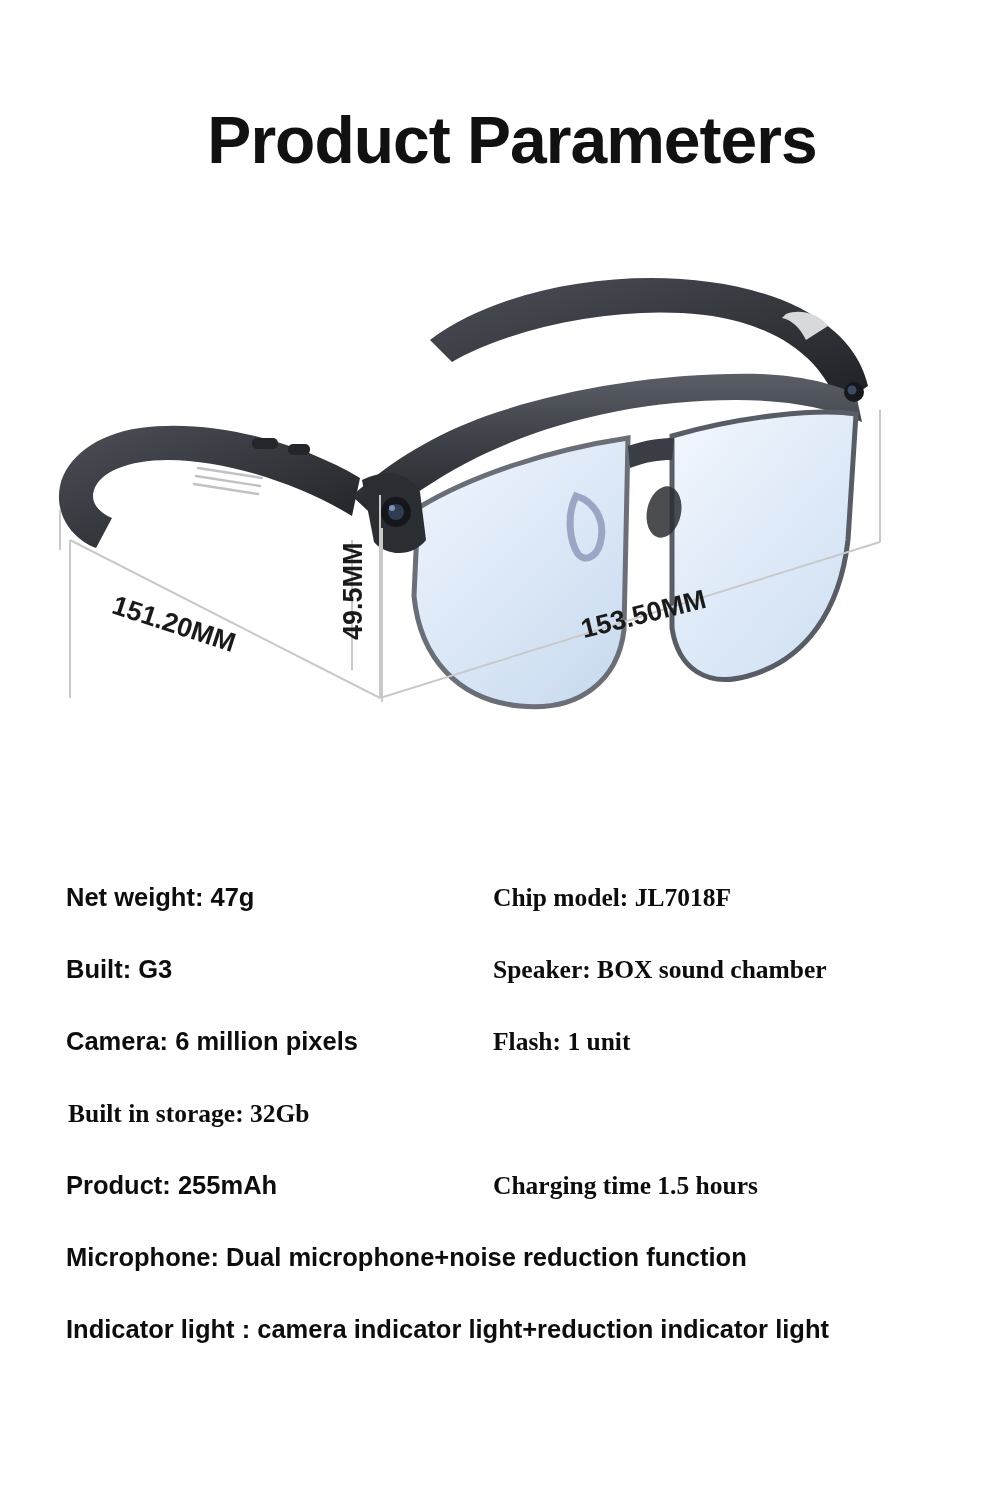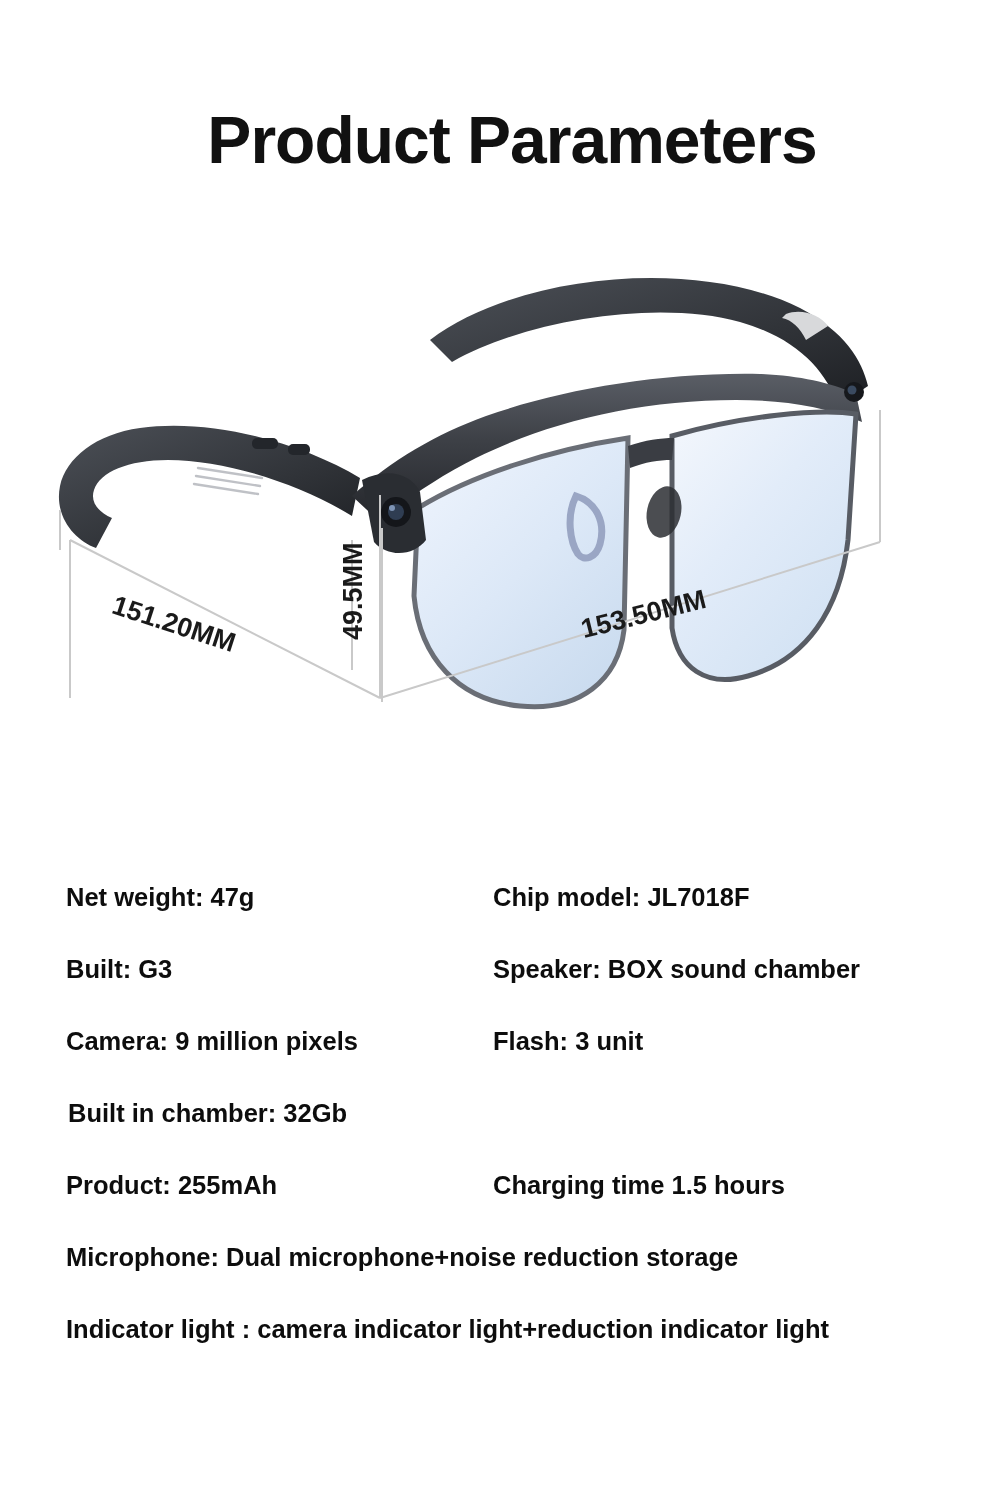--- a/index.html
+++ b/index.html
@@ -80,21 +80,21 @@
     height: 72px;
   }
   .spec-cell {
     font-size: 25.5px;
     font-weight: 600;
     color: #0d0d0d;
     white-space: nowrap;
     margin-top: 27px;
   }
   .spec-cell.left  { width: 425px; text-align: left; padding-left: 8px; }
-  .spec-cell.right { flex: 1; text-align: left; padding-left: 10px; }
+  .spec-cell.right { flex: 1; text-align: left; padding-left: 10px; font-family: Liberation Serif, serif; }
   .spec-row.full .spec-cell { width: 100%; text-align: left; padding-left: 8px; }
 </style>
 </head>
 <body>
 
 <h1 class="page-title">Product Parameters</h1>
 
 <div class="product-figure">
   <svg width="1000" height="560" viewBox="0 0 1000 560" aria-hidden="true">
     <defs>
@@ -182,34 +182,34 @@
     <div class="spec-cell right">Chip model: JL7018F</div>
   </div>
 
 
   <div class="spec-row">
     <div class="spec-cell left">Built: G3</div>
     <div class="spec-cell right">Speaker: BOX sound chamber</div>
   </div>
 
   <div class="spec-row">
-    <div class="spec-cell left">Camera: 9 million pixels</div>
-    <div class="spec-cell right"> Flash: 3 unit</div>
-  </div>
-
-  <div class="spec-row">
-    <div class="spec-cell right">Built in chamber: 32Gb</div>
+    <div class="spec-cell left">Camera: 6 million pixels</div>
+    <div class="spec-cell right"> Flash: 1 unit</div>
+  </div>
+
+  <div class="spec-row">
+    <div class="spec-cell right">Built in storage: 32Gb</div>
   </div>
 
   <div class="spec-row">
     <div class="spec-cell left">Product: 255mAh</div>
     <div class="spec-cell right"> Charging time 1.5 hours</div>
   </div>
 
   <div class="spec-row full">
-    <div class="spec-cell">Microphone: Dual microphone+noise reduction storage</div>
+    <div class="spec-cell">Microphone: Dual microphone+noise reduction function</div>
   </div>
 
   <div class="spec-row full">
     <div class="spec-cell">Indicator light : camera indicator light+reduction indicator light</div>
   </div>
 
 </div>
 
 </body></html>

